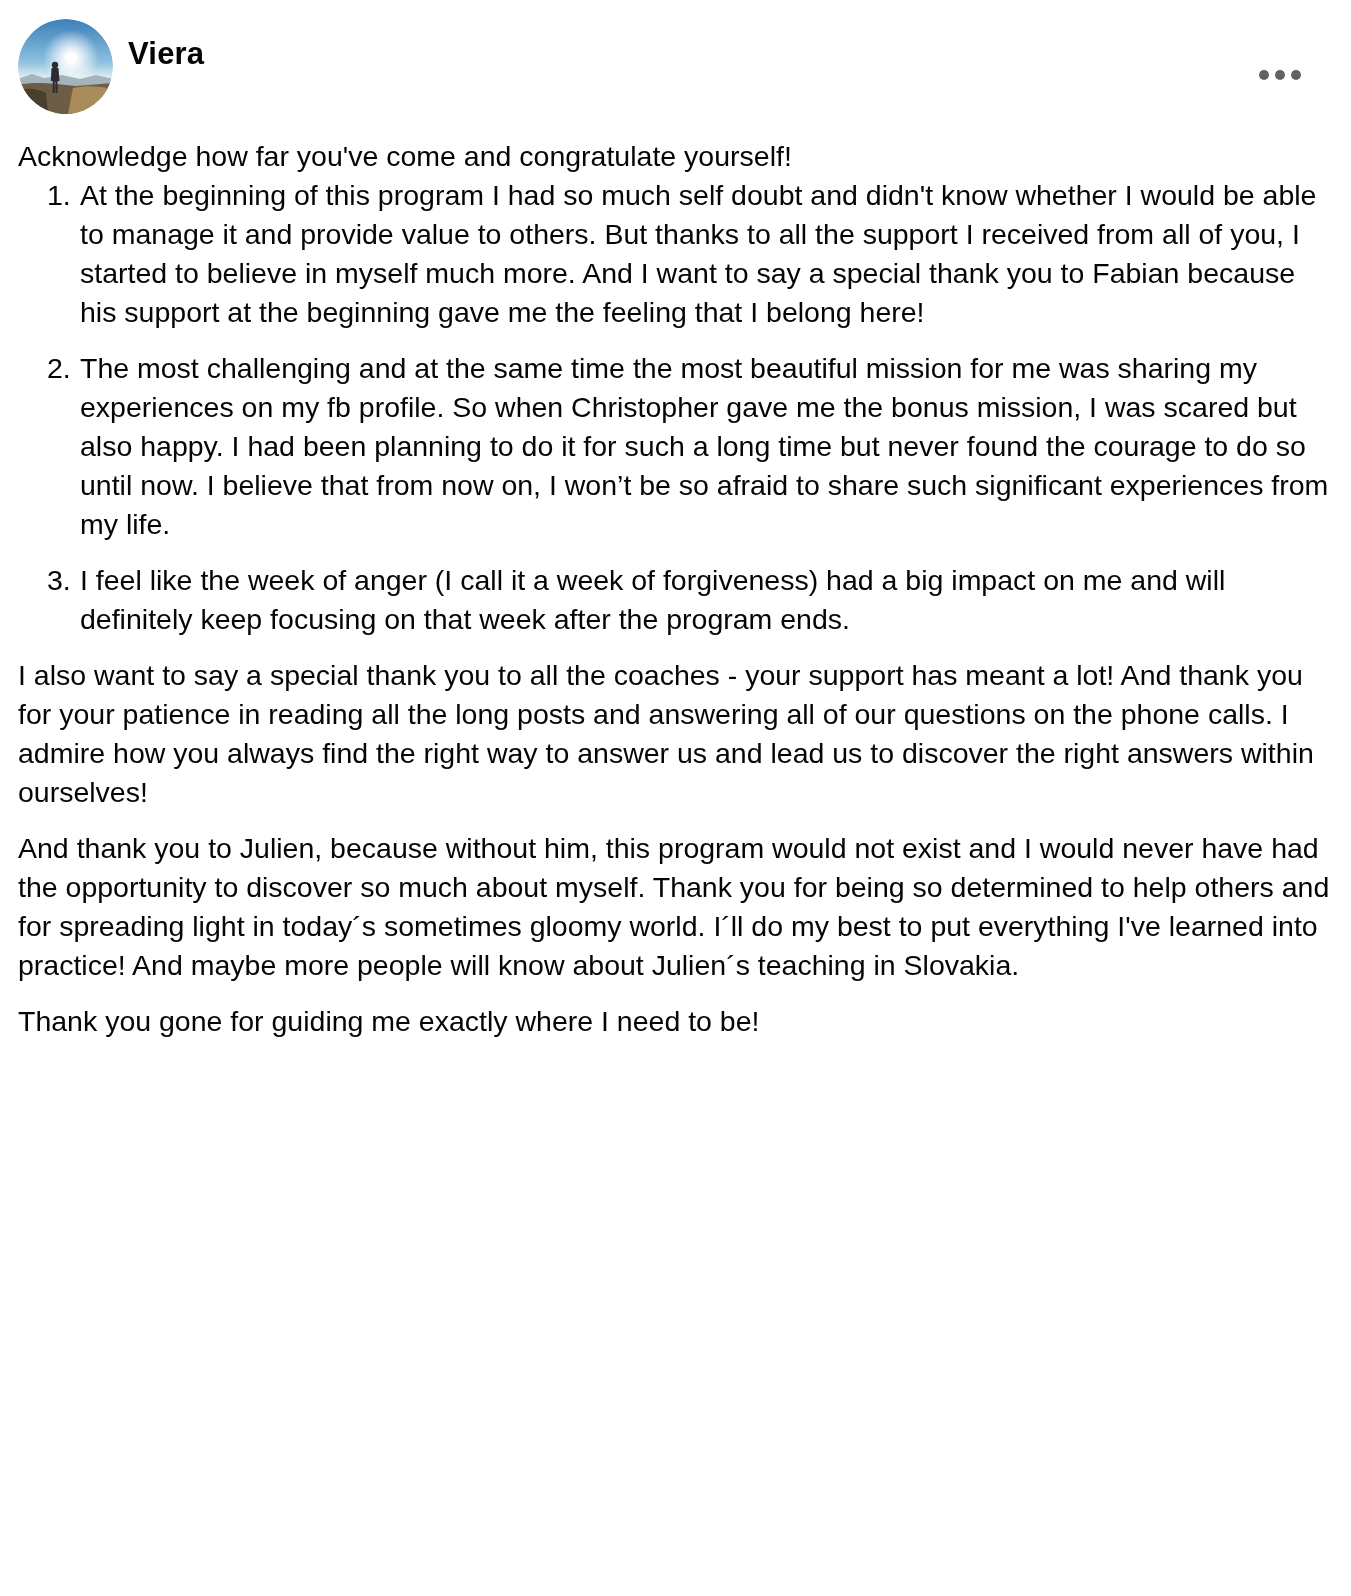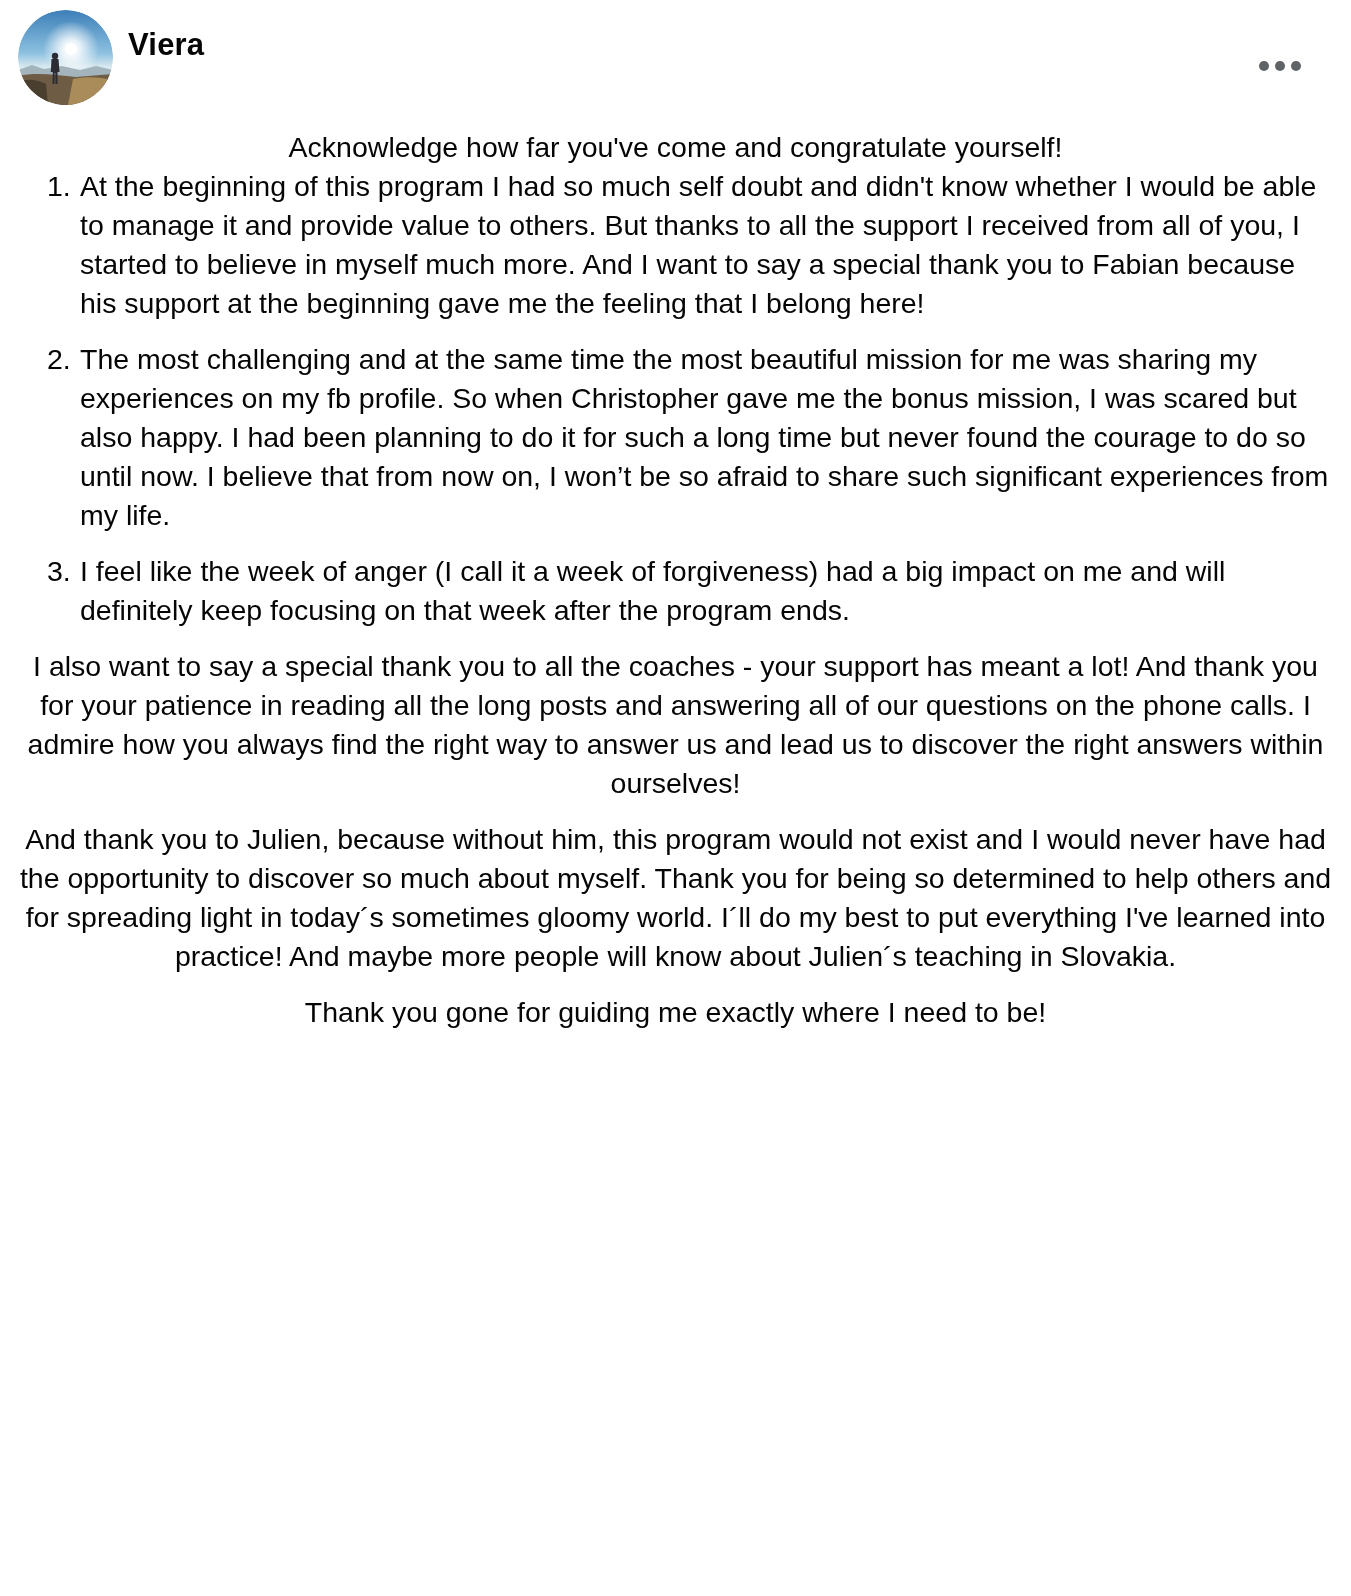--- a/index.html
+++ b/index.html
@@ -3,21 +3,21 @@
 <meta charset="utf-8">
 <style>
   * { margin: 0; padding: 0; box-sizing: border-box; }
   html, body { background: #ffffff; }
   body {
     width: 1351px;
     min-height: 1596px;
     font-family: "Liberation Sans", "DejaVu Sans", sans-serif;
     color: #050505;
   }
-  .post-card { padding: 10px 18px 30px 18px; position: relative; }
+  .post-card { padding: 10px 18px 30px 18px; position: relative; margin-top: 9px; }
 
   
   .post-header {
     display: flex;
     align-items: flex-start;
     position: relative;
     margin-bottom: 23px;
   }
   .avatar {
     width: 95px; height: 95px;
@@ -45,21 +45,21 @@
     cursor: pointer;
   }
   .more-btn .dot {
     width: 10px; height: 10px;
     border-radius: 50%;
     background: #5f6368;
   }
 
   
   .post-body { font-size: 28.5px; line-height: 39px; }
-  .post-body .para { margin-bottom: 17px; text-align: center; }
+  .post-body .para { margin-bottom: 17px; }
   .post-body .para:last-child { margin-bottom: 0; }
 
   
   .nlist { margin-bottom: 17px; }
   .nlist-item {
     display: flex;
     margin-bottom: 17px;
     padding-left: 29px;
   }
   .nlist-marker { flex: 0 0 33px; }

